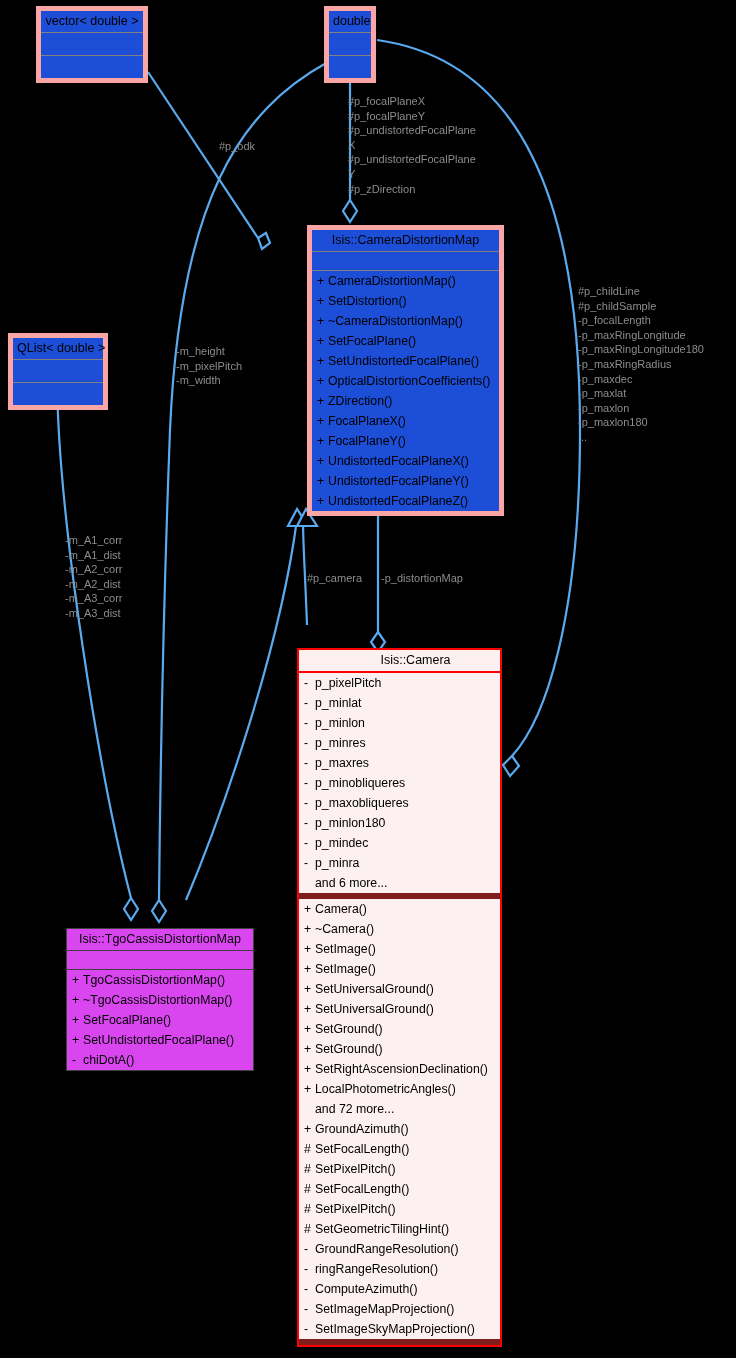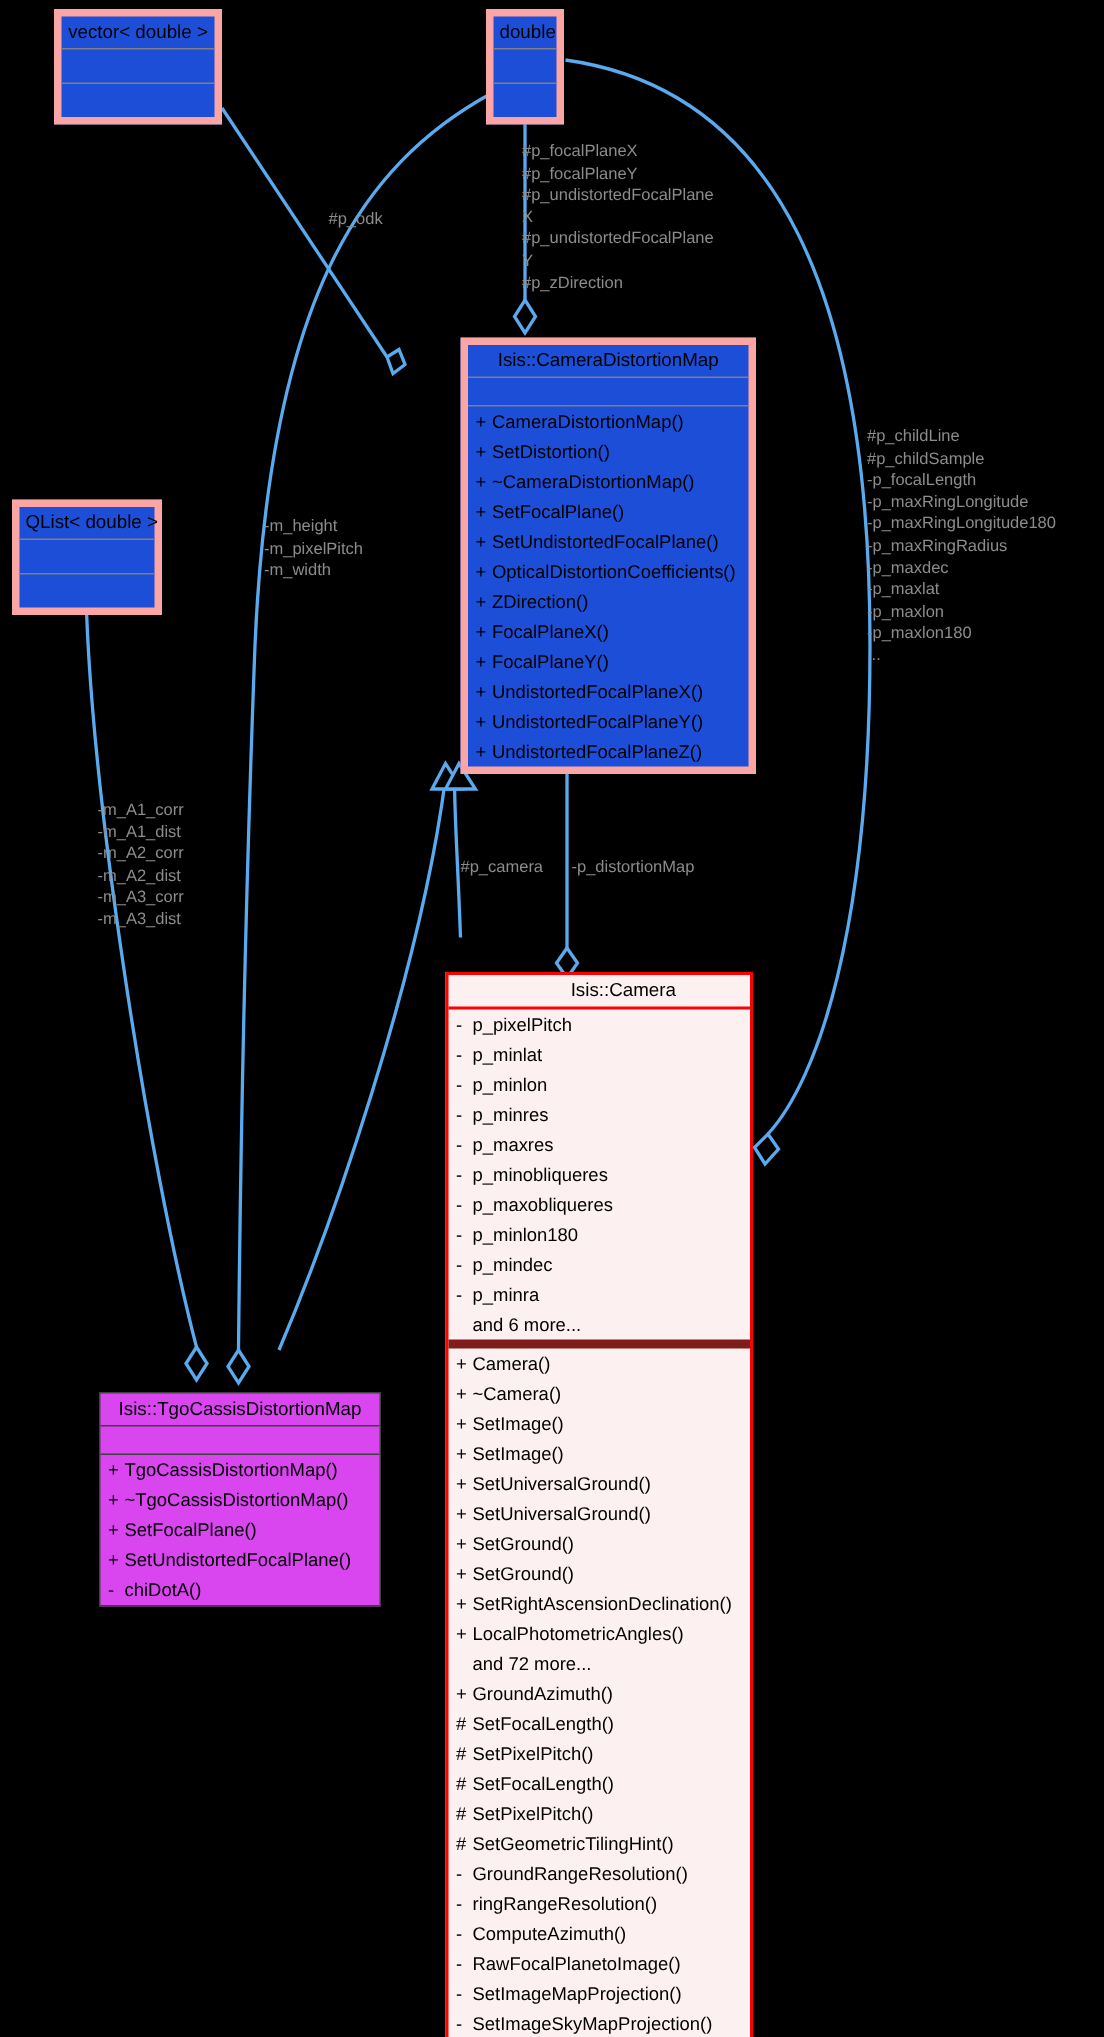--- a/index.html
+++ b/index.html
@@ -211,21 +211,20 @@
         <div class="row"><span class="vis"></span><span>and 72 more...</span></div>
         <div class="row"><span class="vis">+</span><span>GroundAzimuth()</span></div>
         <div class="row"><span class="vis">#</span><span>SetFocalLength()</span></div>
         <div class="row"><span class="vis">#</span><span>SetPixelPitch()</span></div>
         <div class="row"><span class="vis">#</span><span>SetFocalLength()</span></div>
         <div class="row"><span class="vis">#</span><span>SetPixelPitch()</span></div>
         <div class="row"><span class="vis">#</span><span>SetGeometricTilingHint()</span></div>
         <div class="row"><span class="vis">-</span><span>GroundRangeResolution()</span></div>
         <div class="row"><span class="vis">-</span><span>ringRangeResolution()</span></div>
         <div class="row"><span class="vis">-</span><span>ComputeAzimuth()</span></div>
-        <div class="row"><span class="vis">-</span><span>RawFocalPlanetoImage()</span></div>
         <div class="row"><span class="vis">-</span><span>SetImageMapProjection()</span></div>
         <div class="row"><span class="vis">-</span><span>SetImageSkyMapProjection()</span></div>
       </div>
   </div>
 
   <div class="edge-label single" style="left:219px; top:139px;">#p_odk</div>
 
   <div class="edge-label" style="left:348px; top:94px; width:155px;">#p_focalPlaneX
 #p_focalPlaneY
 #p_undistortedFocalPlane

